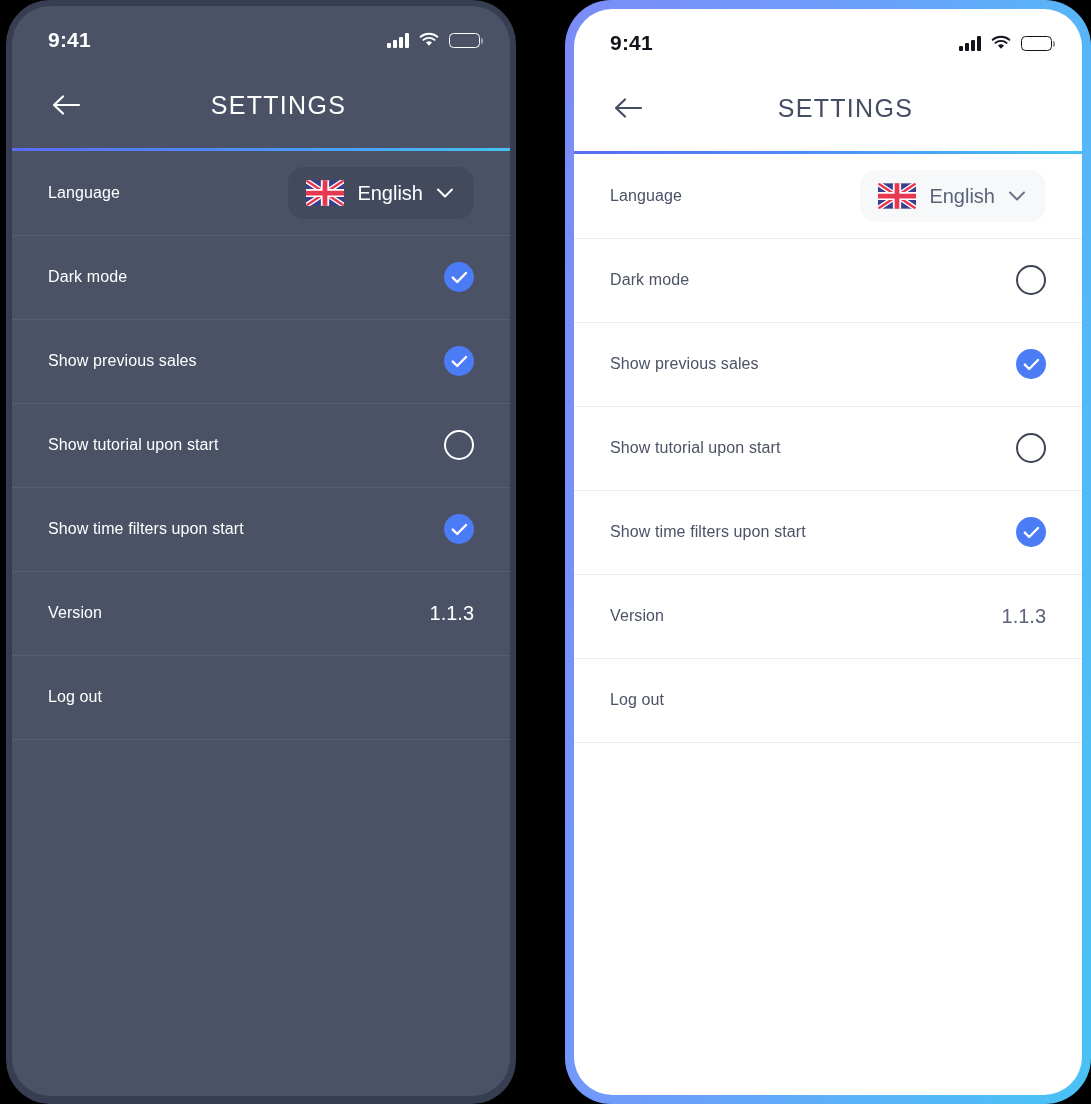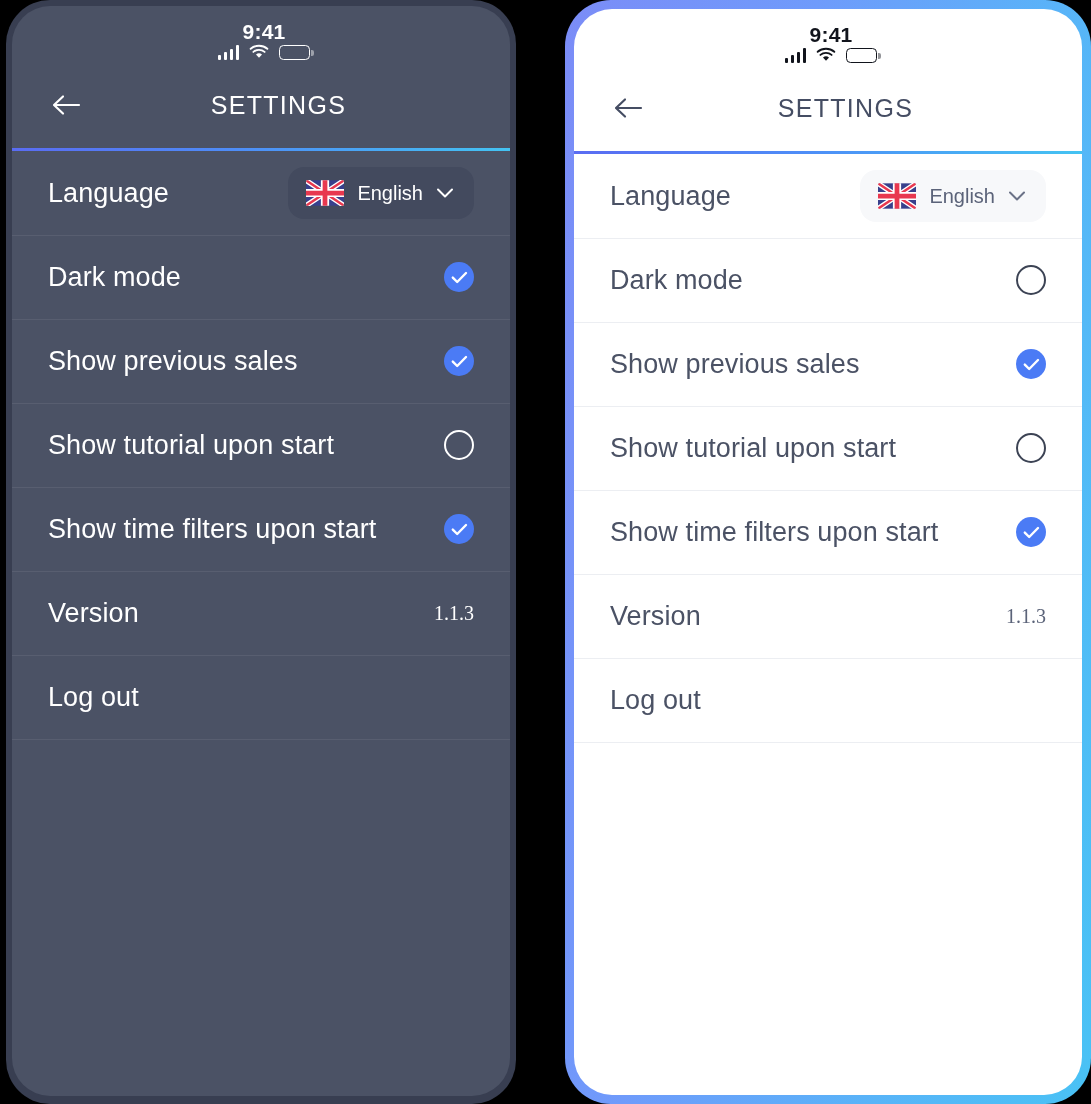--- a/index.html
+++ b/index.html
@@ -61,23 +61,22 @@
     background: #ffffff;
     overflow: hidden;
     position: relative;
   }
 
   
   .statusbar {
     height: 56px;
     display: flex;
     align-items: center;
-    justify-content: center;
+    justify-content: space-between;
     padding: 12px 30px 0 36px;
-    flex-direction: column;
   }
   .status-time {
     font-size: 21px;
     font-weight: bold;
     letter-spacing: 0.2px;
   }
   .status-icons {
     display: flex;
     align-items: center;
     gap: 9px;
@@ -165,29 +164,28 @@
   }
   .phone-dark .row + .row::before { background: rgba(255,255,255,0.075); }
   .phone-light .row + .row::before { background: #eceef2; }
 
   
   .list-end-rule { height: 1px; width: 100%; }
   .phone-dark .list-end-rule { background: rgba(255,255,255,0.075); }
   .phone-light .list-end-rule { background: #eceef2; }
 
   .row-label {
-    font-size: 27px;
+    font-size: 16px;
     letter-spacing: 0.1px;
   }
   .phone-dark .row-label { color: #ffffff; }
   .phone-light .row-label { color: #4b5265; }
 
   .row-value {
     font-size: 20px;
-    font-family: Liberation Serif, serif;
   }
   .phone-dark .row-value { color: #ffffff; }
   .phone-light .row-value { color: #5b6379; }
 
   
   .lang-pill {
     display: flex;
     align-items: center;
     gap: 13px;
     padding: 13px 20px 13px 18px;

